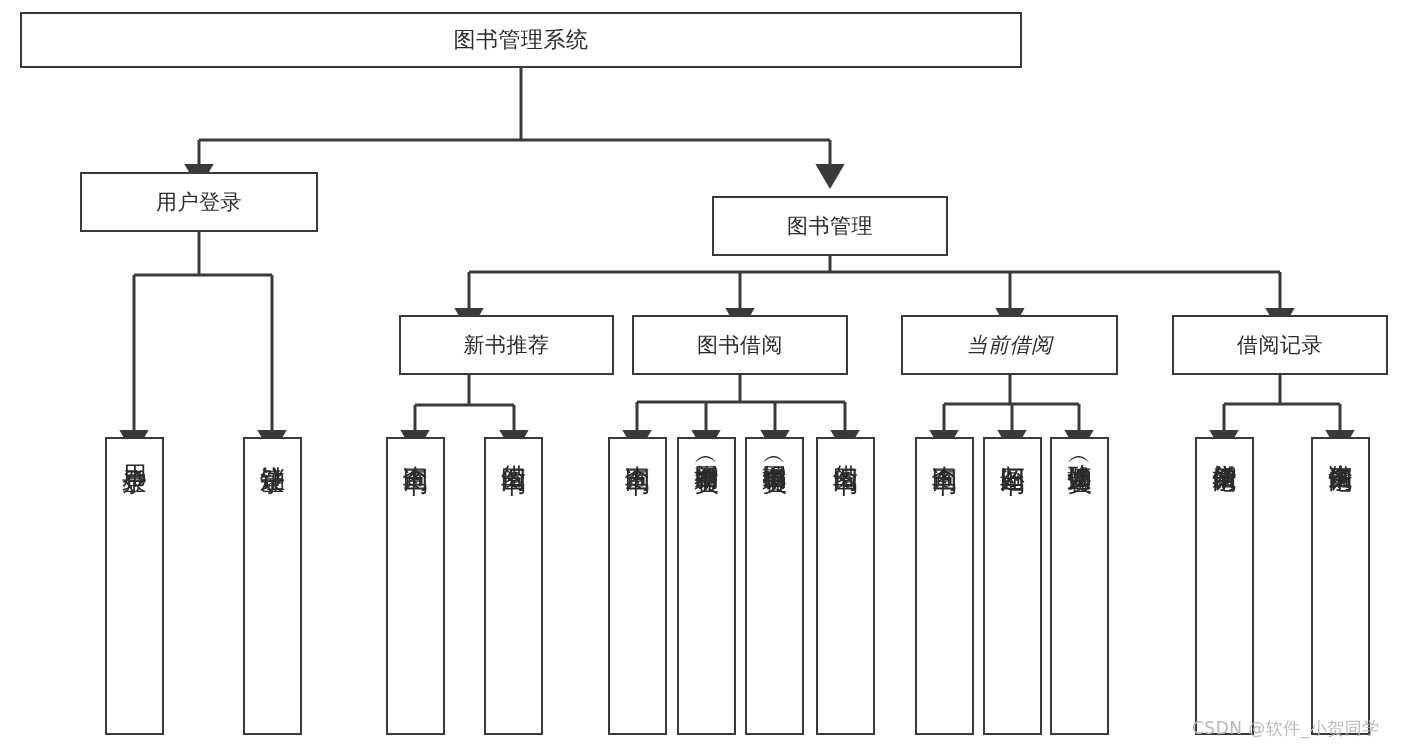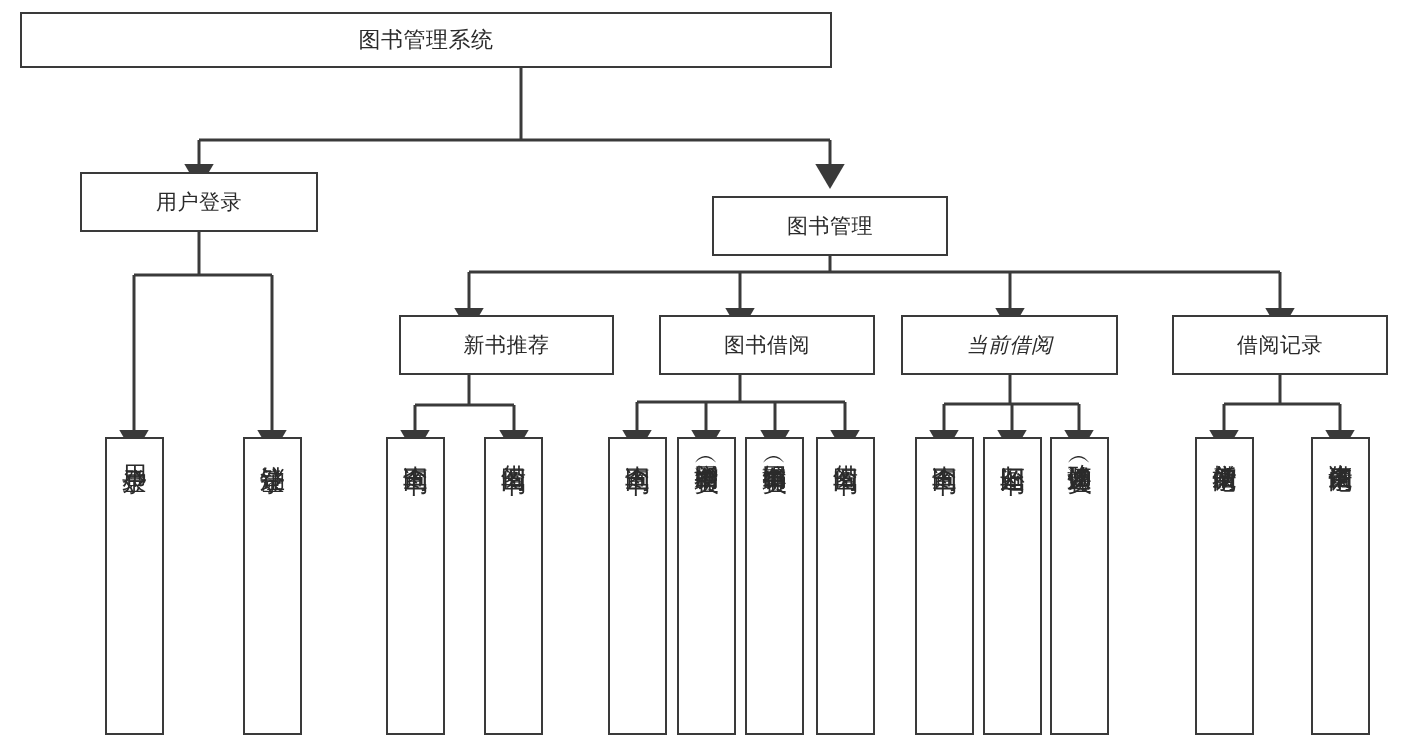--- a/index.html
+++ b/index.html
@@ -123,37 +123,37 @@
       <path d="M1012,404 L1012,434" marker-end="url(#arrowhead)"></path>
       <path d="M1079,404 L1079,434" marker-end="url(#arrowhead)"></path>
 
       <path d="M1280,375 L1280,404"></path>
       <path d="M1224,404 L1340,404"></path>
       <path d="M1224,404 L1224,434" marker-end="url(#arrowhead)"></path>
       <path d="M1340,404 L1340,434" marker-end="url(#arrowhead)"></path>
     </g>
   </svg>
 
-  <div class="node horiz root" style="left:20px; top:12px; width:812px; height:56px;">
+  <div class="node horiz root" style="left:20px; top:12px; width:1002px; height:56px;">
     <span class="label">图书管理系统</span>
   </div>
 
   <div class="node horiz" style="left:80px; top:172px; width:238px; height:60px;">
     <span class="label">用户登录</span>
   </div>
 
   <div class="node horiz" style="left:712px; top:172px; width:236px; height:60px;margin-top:24px;">
     <span class="label">图书管理</span>
   </div>
 
   <div class="node horiz" style="left:362px; top:315px; width:215px; height:60px;margin-left:37px;">
     <span class="label">新书推荐</span>
   </div>
 
-  <div class="node horiz" style="left:659px; top:315px; width:216px; height:60px;">
+  <div class="node horiz" style="left:632px; top:315px; width:216px; height:60px;">
     <span class="label">图书借阅</span>
   </div>
 
   <div class="node horiz" style="left:901px; top:315px; width:217px; height:60px;font-style:italic;">
     <span class="label">当前借阅</span>
   </div>
 
   <div class="node horiz" style="left:1172px; top:315px; width:216px; height:60px;">
     <span class="label">借阅记录</span>
   </div>
@@ -203,14 +203,15 @@
   </div>
 
   <div class="node vert tall-text" style="left:1195px; top:437px; width:59px; height:298px;">
     <span class="label">新增借阅记录</span>
   </div>
 
   <div class="node vert tall-text" style="left:1311px; top:437px; width:59px; height:298px;">
     <span class="label">查询借阅记录</span>
   </div>
 
+  <div class="watermark" style="left:1192px; top:717px;">CSDN @软件_小贺同学</div>
 
 </div>
 
 </body></html>

